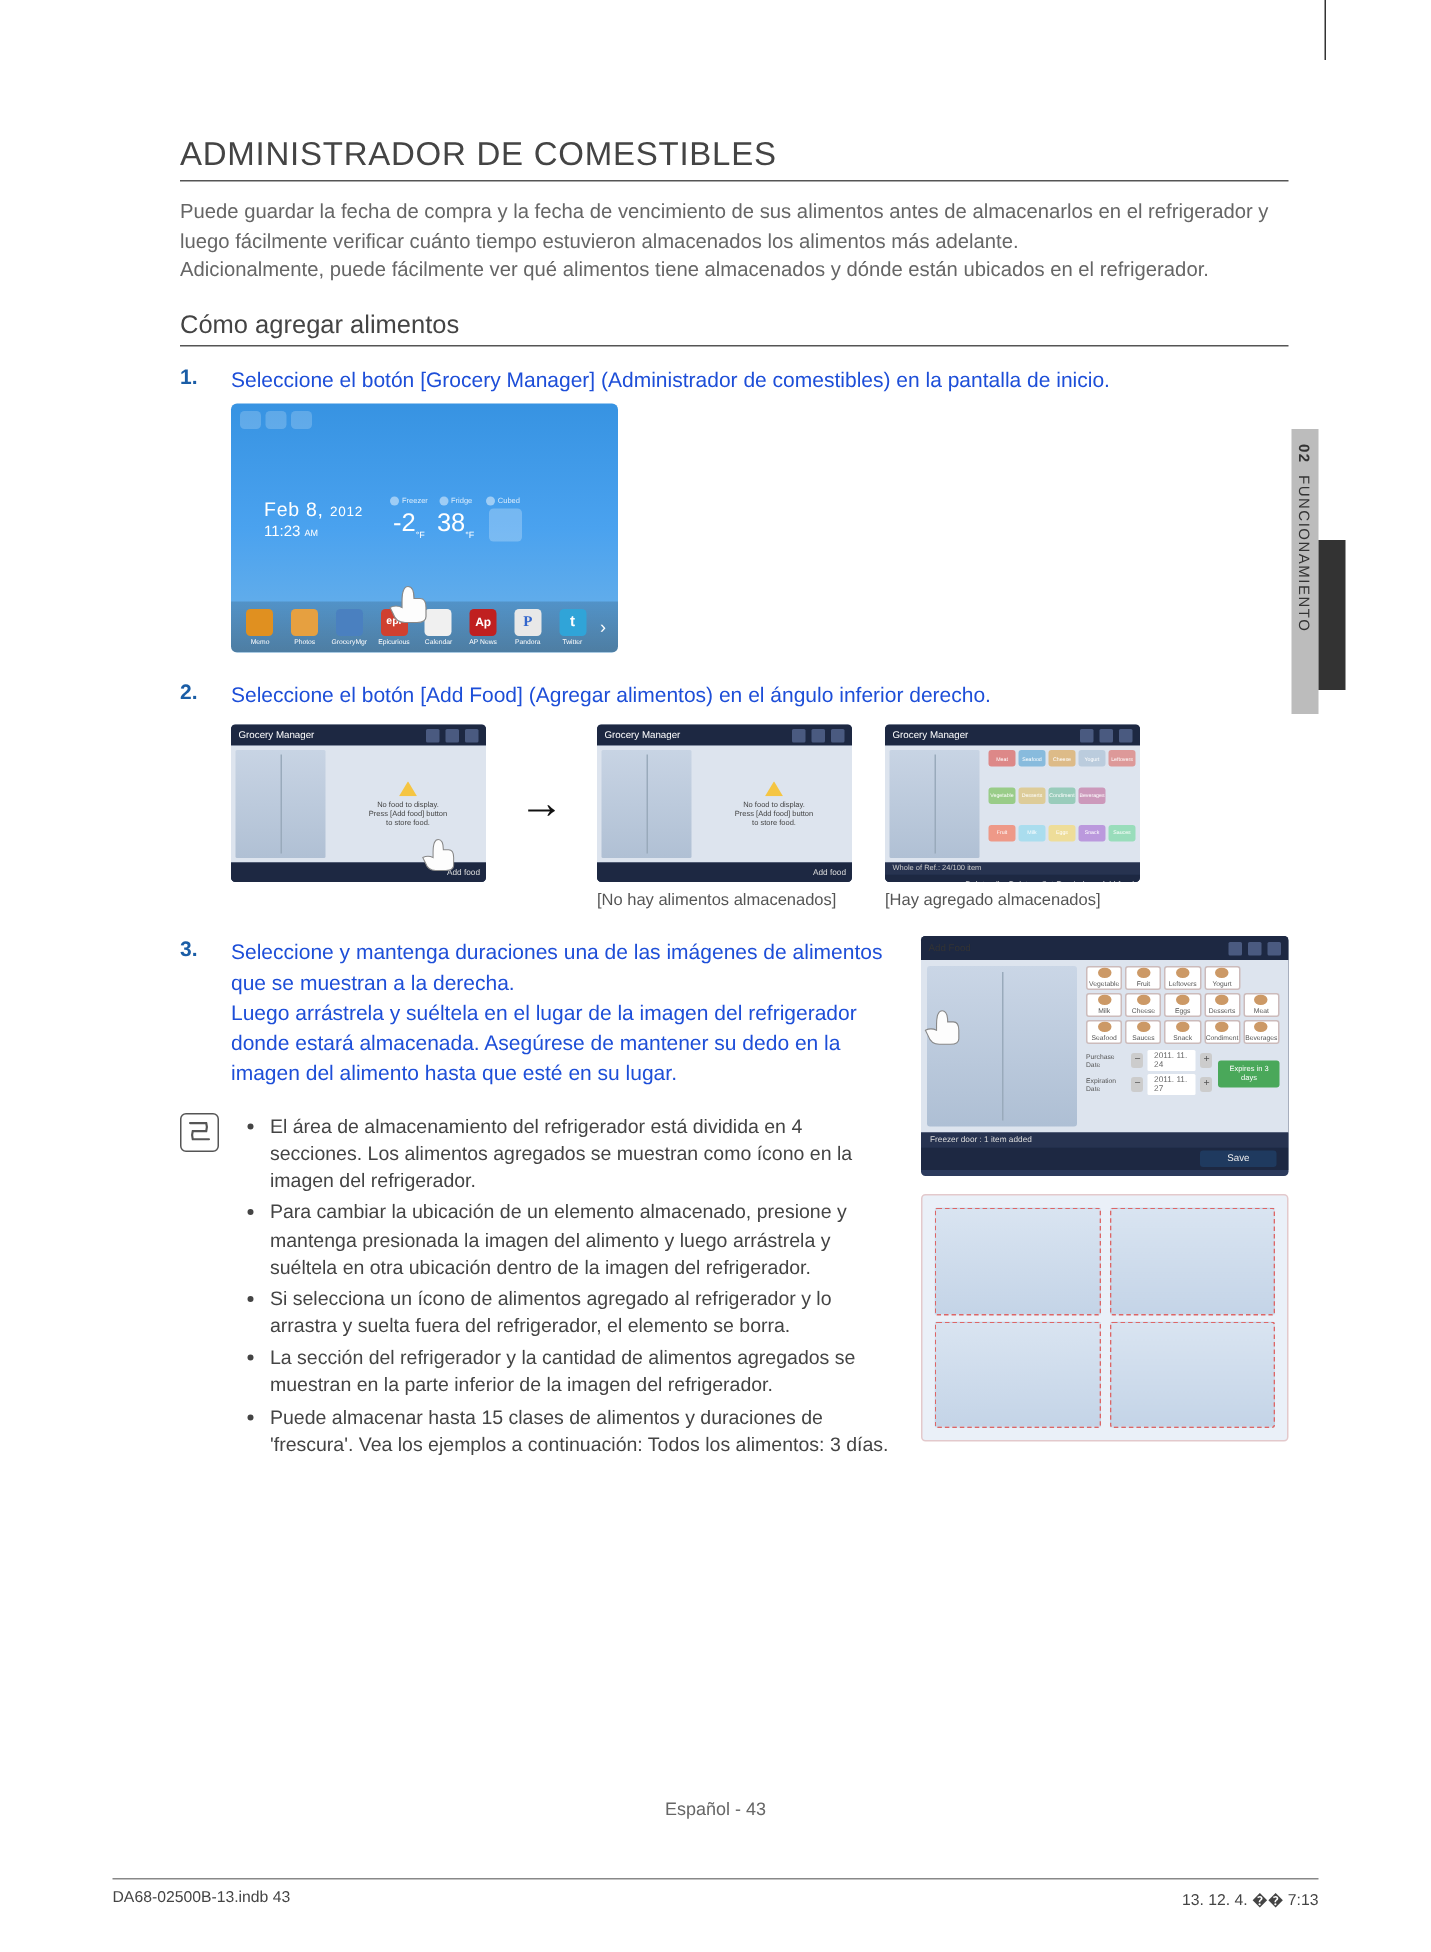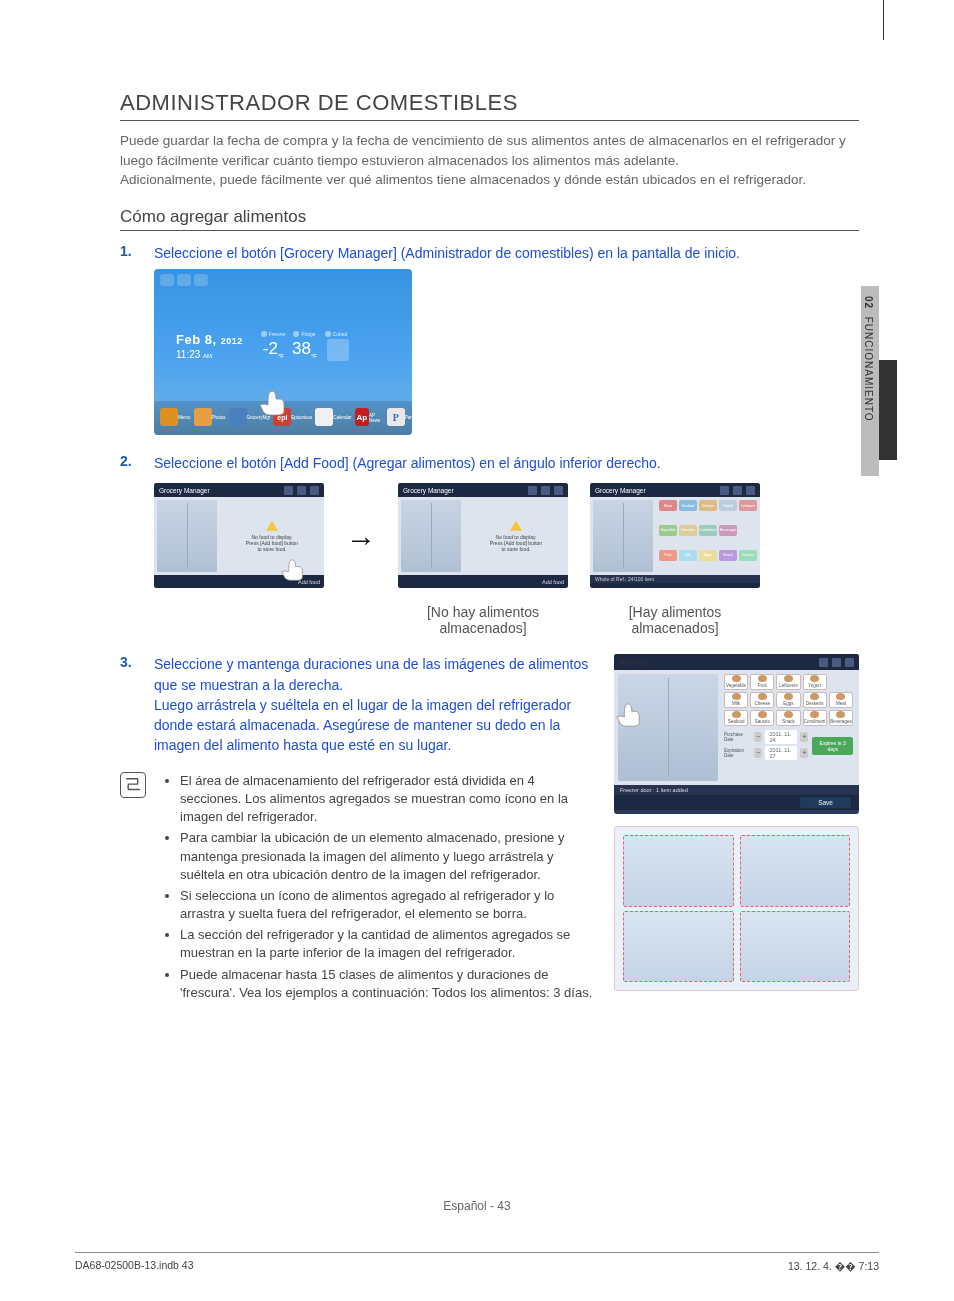--- a/index.html
+++ b/index.html
@@ -26,21 +26,21 @@
   .fig-header span { font-size: 6.5px; }
   .icon-group { display: flex; gap: 4px; }
   .micro-icon { width: 9px; height: 9px; background: #4a5a80; border-radius: 1px; }
   .fig-body { display: flex; height: 78px; background: #dde4ee; }
   .fridge-mini { width: 60px; background: linear-gradient(#c8d4e4,#b0c0d4); margin: 3px; border-radius: 1px; position: relative; }
   .fridge-mini::before { content: ''; position: absolute; left: 50%; top: 3px; bottom: 3px; width: 1px; background: #9ab; }
   .msg-mini { flex: 1; display: flex; flex-direction: column; align-items: center; justify-content: center; color: #444; font-size: 5px; text-align: center; padding: 4px; }
   .warn-tri { width: 12px; height: 10px; background: #f5c542; clip-path: polygon(50% 0, 100% 100%, 0 100%); margin-bottom: 3px; }
   .fig-foot { background: #1d2842; height: 13px; display: flex; justify-content: flex-end; align-items: center; padding: 0 4px; gap: 6px; font-size: 5.5px; color: #ddd; }
   .arrow-big { font-size: 30px; color: #111; font-weight: bold; line-height: 1; }
-  .caption { font-size: 14px; color: #555; text-align: center; margin-top: 10px; }
+  .caption { font-size: 11px; color: #555; text-align: left; margin-top: 0; }
   .caps-row { display: flex; margin-left: 34px; gap: 22px; }
   .caps-row > div { width: 170px; }
   .col2 { display: flex; gap: 18px; margin-top: 18px; }
   .leftcol { flex: 1; }
   .note-row { display: flex; gap: 10px; margin-top: 16px; }
   .note-icon { width: 26px; height: 26px; border: 1.5px solid #555; border-radius: 4px; display: flex; align-items: center; justify-content: center; flex-shrink: 0; margin-left: 0px; }
   .note-icon svg { width: 18px; height: 18px; }
   .note-list { list-style: disc; padding-left: 24px; font-size: 13px; color: #444; line-height: 1.4; }
   .note-list li { margin-bottom: 3px; }
   .rightcol { width: 245px; display: flex; flex-direction: column; gap: 12px; }
@@ -62,32 +62,32 @@
   .af-save { background: #1d2842; height: 15px; display: flex; justify-content: flex-end; align-items: center; padding: 0 8px; }
   .af-save span { background: #1f3a5f; padding: 2px 18px; border-radius: 2px; font-size: 6.5px; color: #eee; }
   .zones-fig { width: 245px; height: 165px; border: 1px solid #e3c9cc; border-radius: 3px; background: #eaf0f8; position: relative; padding: 8px; }
   .zones-inner { display: flex; gap: 6px; height: 100%; }
   .zone-col { flex: 1; display: flex; flex-direction: column; gap: 4px; }
   .zone { flex: 1; border: 1.5px dashed #d66; border-radius: 2px; background: linear-gradient(#d9e4f1,#c4d4e7); }
   .home-fig { width: 258px; height: 166px; margin: 6px 0 0 34px; border-radius: 4px; background: linear-gradient(#3793e2 0%, #4aa2ef 50%, #6fb3e8 100%); position: relative; overflow: hidden; color: #fff; font-family: Arial; }
   .home-top { position: absolute; top: 5px; left: 6px; display: flex; gap: 3px; }
   .home-top .pill { background: rgba(255,255,255,0.2); border-radius: 3px; width: 14px; height: 12px; }
   .home-mid { position: absolute; top: 62px; left: 22px; right: 10px; display: flex; align-items: center; }
-  .home-date { font-size: 13px; font-weight: 700; letter-spacing: 0.5px; text-align: right; }
+  .home-date { font-size: 13px; font-weight: 400; letter-spacing: 0.5px; text-align: right; }
   .home-date small { font-size: 9px; }
   .home-time { font-size: 10px; margin-top: 2px; }
   .home-temps { display: flex; gap: 6px; margin-left: 18px; font-size: 16px; align-items: baseline; }
   .home-temps .t { display: flex; flex-direction: column; align-items: center; }
   .home-temps .t .lbl { font-size: 5px; opacity: 0.8; margin-bottom: 2px; display: flex; align-items: center; gap: 2px; }
   .home-temps .t .lbl::before { content: ''; width: 6px; height: 6px; border-radius: 50%; background: rgba(255,255,255,0.6); display: inline-block; }
   .home-temps .t .val { font-size: 17px; font-weight: 300; }
   .home-temps .t .val sub { font-size: 6px; }
   .cube-box { width: 22px; height: 22px; background: rgba(255,255,255,0.25); border-radius: 3px; margin-left: 4px; }
   .home-dock { position: absolute; bottom: 0; left: 0; right: 0; height: 34px; background: linear-gradient(rgba(0,0,0,0.15), rgba(0,0,0,0.3)); display: flex; align-items: center; padding: 0 6px; gap: 3px; }
-  .dock-item { flex: 1; display: flex; flex-direction: row; align-items: center; font-size: 4.5px; color: #fff; }
+  .dock-item { flex: 1; display: flex; flex-direction: column; align-items: center; font-size: 4.5px; color: #fff; }
   .dock-ico { width: 18px; height: 18px; background: #f0a030; border-radius: 3px; margin-bottom: 1px; }
   .dock-item:nth-child(1) .dock-ico{background:#e09020}
   .dock-item:nth-child(2) .dock-ico{background:#e6a040}
   .dock-item:nth-child(3) .dock-ico{background:#4a80c0}
   .dock-item:nth-child(4) .dock-ico{background:#d04030}
   .dock-item:nth-child(5) .dock-ico{background:#f0f0f0}
   .dock-item:nth-child(6) .dock-ico{background:#c02020}
   .dock-item:nth-child(7) .dock-ico{background:#e8e8e8;color:#c00}
   .dock-item:nth-child(8) .dock-ico{background:#30a4d8}
   .dock-arrow { color: #fff; font-size: 12px; padding: 0 2px; }
@@ -283,21 +283,21 @@
             <span>Delete</span>
             <span>Set Reminder</span>
             <span>Add food</span>
           </div>
       </div>
     </div>
     <div class="caps-row">
       <div></div>
         <div style="width:30px"></div>
       <div class="caption">[No hay alimentos almacenados]</div>
-      <div class="caption">[Hay alimentos almacenados]</div>
+      <div class="caption">[Hay agregado almacenados]</div>
     </div>
   </div>
 
   <div class="col2">
     <div class="leftcol">
       <div class="step-row">
         <div class="step-num">3.</div>
         <div class="step-text">
           <span>Seleccione y mantenga duraciones una de las imágenes de alimentos que se muestran a la derecha.</span><br>
           <span>Luego arrástrela y suéltela en el lugar de la imagen del refrigerador donde estará almacenada. Asegúrese de mantener su dedo en la imagen del alimento hasta que esté en su lugar.</span>

